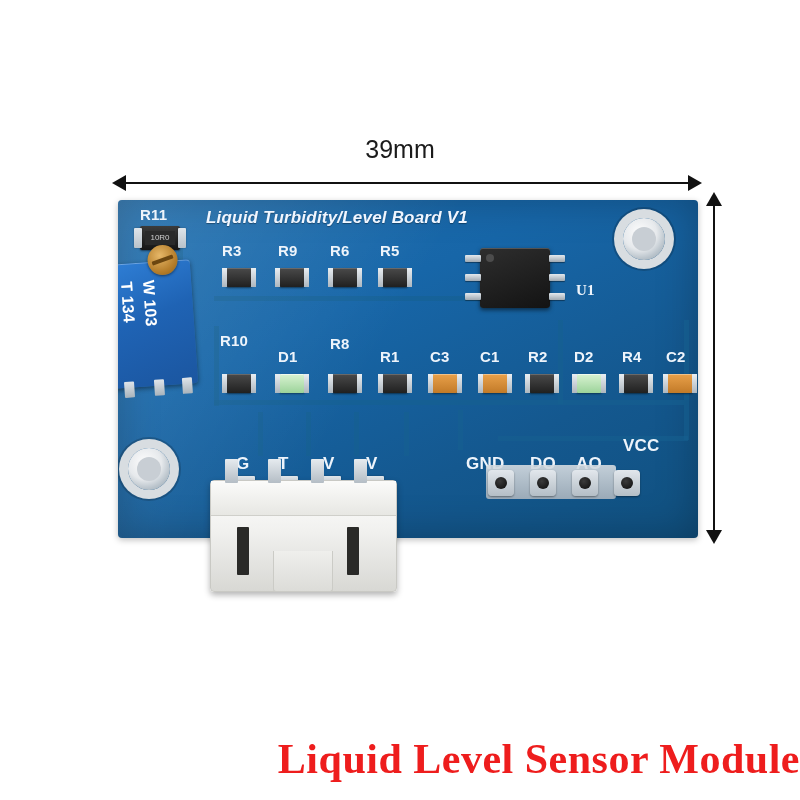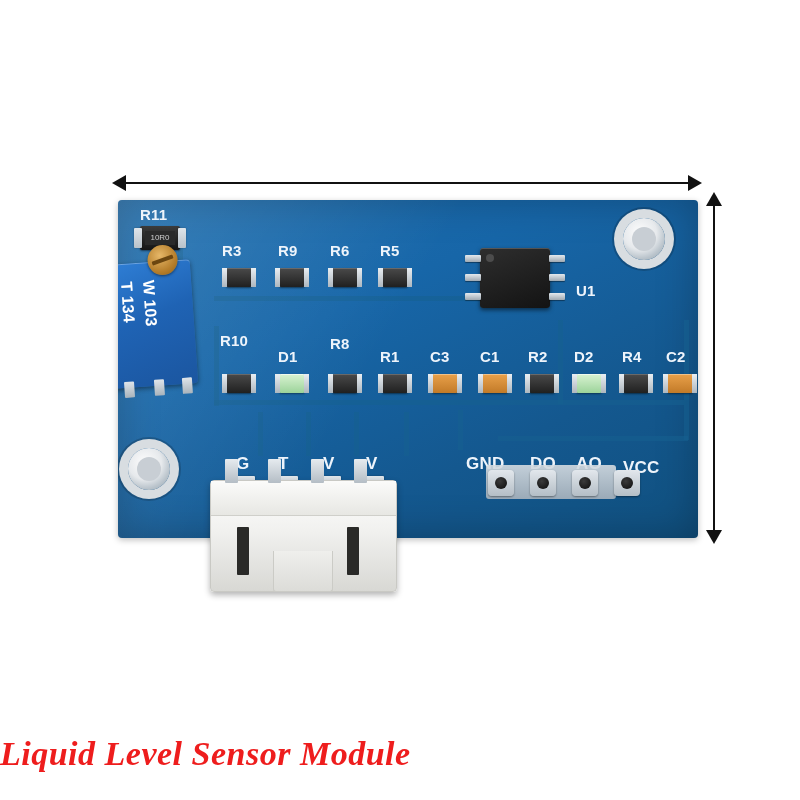--- a/index.html
+++ b/index.html
@@ -212,32 +212,32 @@
     background:radial-gradient(circle at 40% 35%,#3b3b3b,#0c0c0c);
   }
   .hdr-strip{
     position:absolute;left:368px;top:265px;width:130px;height:34px;
     background:linear-gradient(180deg,#d6dce1,#aab4bd);
     border-radius:3px;opacity:.9;
   }
 
   
   .caption{
-    position:absolute;left:0;top:735px;width:800px;text-align:left;
+    position:absolute;left:0;top:735px;width:800px;text-align:right;
     font-family:"Liberation Serif", serif;
-    font-weight:bold;font-size:34px;color:#ee1d1d;
+    font-weight:bold;font-size:42px;color:#ee1d1d;
     letter-spacing:.5px;
-    font-style:italic;
   }
 </style>
 </head>
 <body>
 
 <div class="stage">
 
+  <div class="dim-top-label">39mm</div>
   <div class="dim-top-line"></div>
   <div class="arrow arrow-left"></div>
   <div class="arrow arrow-right"></div>
 
   <div class="dim-right-label">22mm</div>
   <div class="dim-right-line"></div>
   <div class="arrow arrow-up"></div>
   <div class="arrow arrow-down"></div>
 
   <div class="board">
@@ -250,20 +250,21 @@
     <div class="trace" style="left:140px;top:212px;width:5px;height:44px;"></div>
     <div class="trace" style="left:188px;top:212px;width:5px;height:44px;"></div>
     <div class="trace" style="left:236px;top:212px;width:5px;height:44px;"></div>
     <div class="trace" style="left:286px;top:212px;width:5px;height:44px;"></div>
     <div class="trace" style="left:380px;top:236px;width:190px;height:5px;"></div>
     <div class="trace" style="left:566px;top:120px;width:5px;height:120px;"></div>
     <div class="trace" style="left:60px;top:30px;width:5px;height:60px;"></div>
 
     <div class="board-sheen"></div>
 
+    <div class="silk silk-title">Liquid Turbidity/Level Board V1</div>
 
     <div class="hole hole1">
         <div class="hole-inner"></div>
       </div>
     <div class="hole hole2">
         <div class="hole-inner"></div>
       </div>
 
     <div class="silk" style="left:22px;top:6px;">R11</div>
     <div style="position:absolute;left:22px;top:26px;width:40px;height:24px;background:linear-gradient(180deg,#3b3b3b,#161616);border-radius:2px;box-shadow:0 1px 2px rgba(0,0,0,.5);">
@@ -283,21 +284,21 @@
 
     <div class="ic">
       <div class="ic-dot"></div>
       <div class="ic-pin" style="left:-15px;top:7px;"></div>
       <div class="ic-pin" style="left:-15px;top:26px;"></div>
       <div class="ic-pin" style="left:-15px;top:45px;"></div>
       <div class="ic-pin" style="right:-15px;top:7px;"></div>
       <div class="ic-pin" style="right:-15px;top:26px;"></div>
       <div class="ic-pin" style="right:-15px;top:45px;"></div>
     </div>
-    <div class="silk" style="left:458px;top:82px;">U1</div>
+    <div class="silk" style="left:458px;top:82px;font-family:Liberation Serif, serif;">U1</div>
 
     <div class="silk" style="left:104px;top:42px;">R3</div>
     <div class="res" style="left:108px;top:68px;"></div>
     <div class="silk" style="left:160px;top:42px;">R9</div>
     <div class="res" style="left:161px;top:68px;"></div>
     <div class="silk" style="left:212px;top:42px;">R6</div>
     <div class="res" style="left:214px;top:68px;"></div>
     <div class="silk" style="left:262px;top:42px;">R5</div>
     <div class="res" style="left:264px;top:68px;"></div>
 
@@ -332,21 +333,21 @@
     <div class="cap-tan" style="left:549px;top:174px;"></div>
 
     <div class="silk" style="left:118px;top:254px;font-size:17px;">G</div>
     <div class="silk" style="left:160px;top:254px;font-size:17px;">T</div>
     <div class="silk" style="left:205px;top:254px;font-size:17px;">V</div>
     <div class="silk" style="left:248px;top:254px;font-size:17px;">V</div>
 
     <div class="silk" style="left:348px;top:254px;font-size:17px;">GND</div>
     <div class="silk" style="left:412px;top:254px;font-size:17px;">DO</div>
     <div class="silk" style="left:458px;top:254px;font-size:17px;">AO</div>
-    <div class="silk" style="left:505px;top:258px;font-size:17px;">VCC</div>
+    <div class="silk" style="left:505px;top:236px;font-size:17px;">VCC</div>
 
     <div class="hdr-strip"></div>
     <div class="hdr-pad" style="left:370px;top:270px;">
         <div class="hdr-hole"></div>
       </div>
     <div class="hdr-pad" style="left:412px;top:270px;">
         <div class="hdr-hole"></div>
       </div>
     <div class="hdr-pad" style="left:454px;top:270px;">
         <div class="hdr-hole"></div>

